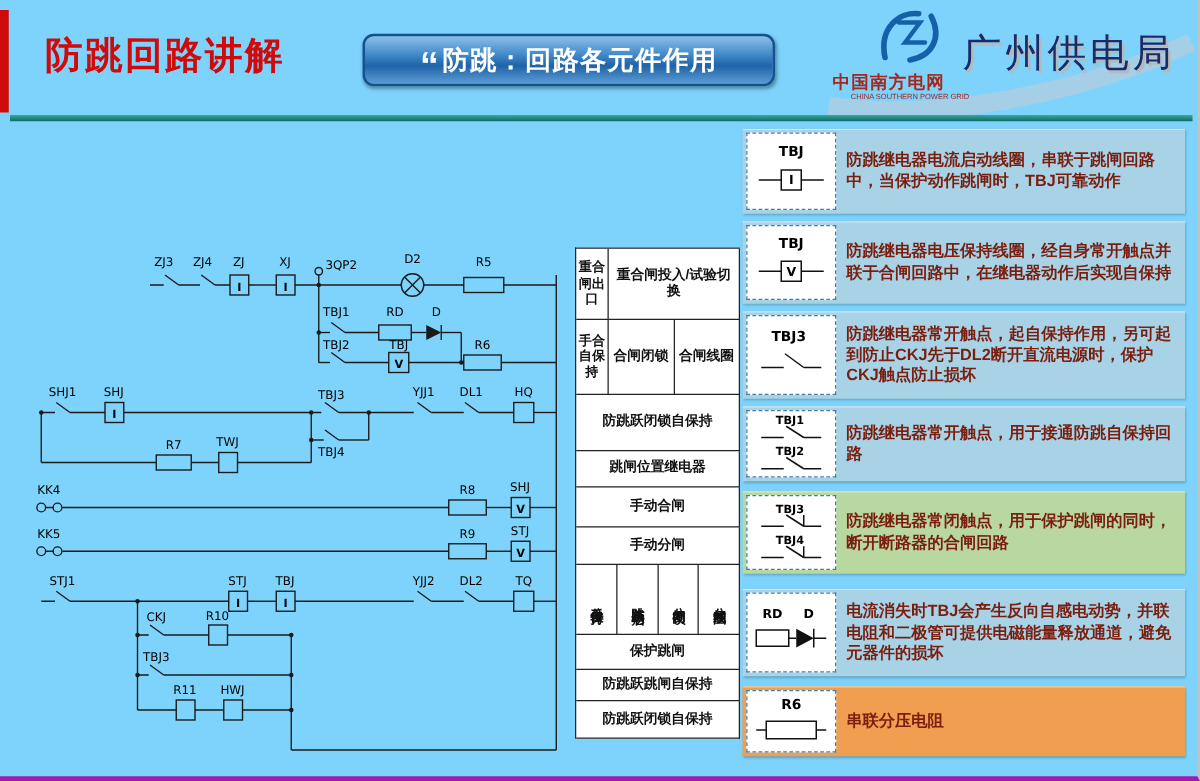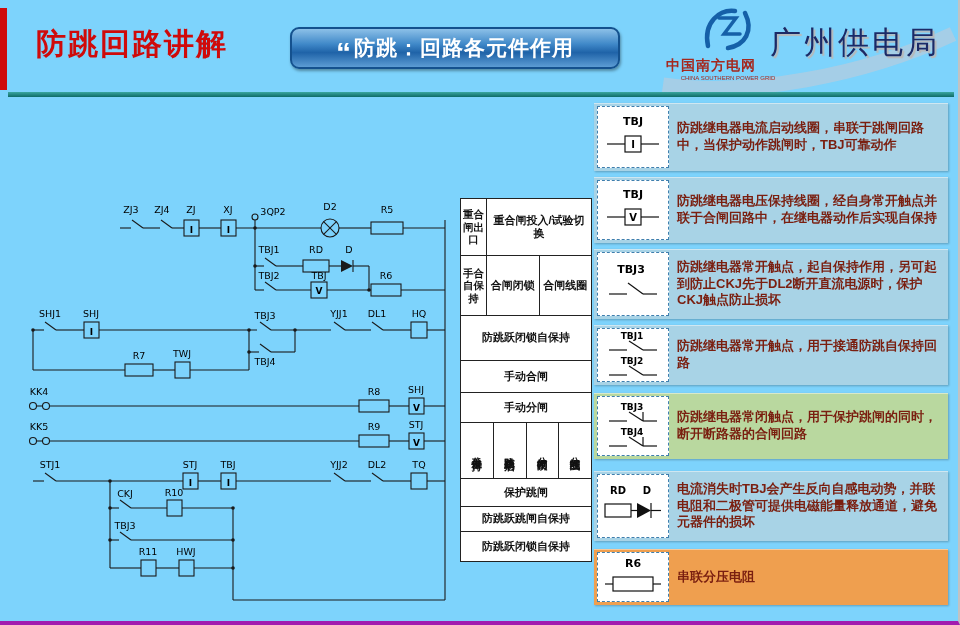--- a/index.html
+++ b/index.html
@@ -276,20 +276,23 @@
       <div class="tcell grow">重合闸投入/试验切换</div>
     </div>
     <div class="trow" style="height:60px">
       <div class="tcell narrow">手合自保持</div>
       <div class="tcell grow">合闸闭锁</div>
       <div class="tcell grow">合闸线圈</div>
     </div>
     <div class="trow" style="height:45px">
       <div class="tcell grow">防跳跃闭锁自保持</div>
     </div>
+    <div class="trow" style="height:29px">
+      <div class="tcell grow">跳闸位置继电器</div>
+    </div>
     <div class="trow" style="height:32px">
       <div class="tcell grow">手动合闸</div>
     </div>
     <div class="trow" style="height:30px">
       <div class="tcell grow">手动分闸</div>
     </div>
     <div class="trow" style="height:56px">
       <div class="tcell grow vtext">手分自保持</div>
       <div class="tcell grow vtext">防跳跃启动</div>
       <div class="tcell grow vtext">分闸闭锁</div>

